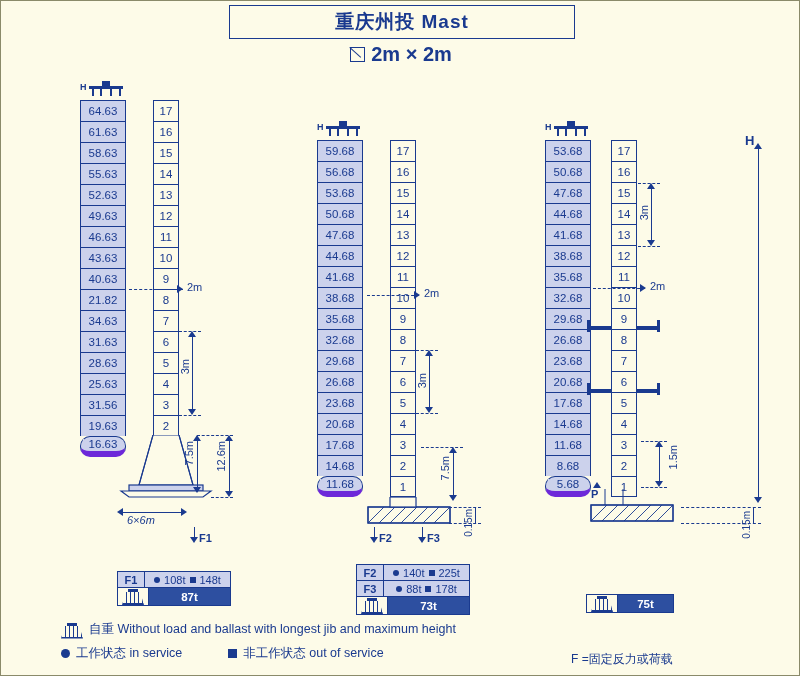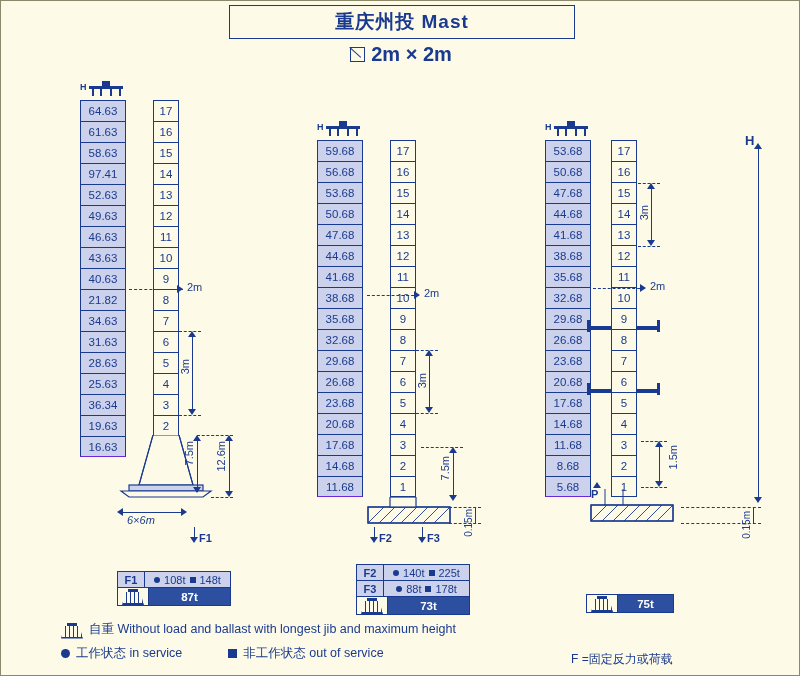--- a/index.html
+++ b/index.html
@@ -38,21 +38,21 @@
   .lbl{position:absolute;font-size:11px;color:#1a3a8f;white-space:nowrap;}
   .lbl-b{font-weight:bold;}
   
   .hcol{position:absolute;width:46px;}
   .hcell{
     height:21px;box-sizing:border-box;
     border:1px solid #1a3a8f;border-bottom:none;
     background:#ccd2ec;
     font-size:11.5px;display:flex;align-items:center;justify-content:center;
   }
-  .hcol .hcell:last-child{border-bottom:1px solid #6d28d9;}
+  .hcol .hcell:last-child{border-bottom:6px solid #6d28d9;border-radius:10px;}
   
   .ncol{position:absolute;width:26px;}
   .ncell{
     height:21px;box-sizing:border-box;
     border:1px solid #1a3a8f;border-bottom:none;
     background:#fdfbe8;
     font-size:11.5px;display:flex;align-items:center;justify-content:center;
   }
   .ncol .ncell:last-child{border-bottom:1px solid #1a3a8f;}
   
@@ -126,32 +126,32 @@
     <div class="hleg" style="left:3px;"></div>
     <div class="hleg" style="left:11px;"></div>
     <div class="hleg" style="left:21px;"></div>
     <div class="hleg" style="left:30px;"></div>
   </div>
 
   <div class="hcol" id="t1-heights" style="left:79px;top:99px;">
       <div class="hcell">64.63</div>
       <div class="hcell">61.63</div>
       <div class="hcell">58.63</div>
-      <div class="hcell">97.41</div>
+      <div class="hcell">55.63</div>
       <div class="hcell">52.63</div>
       <div class="hcell">49.63</div>
       <div class="hcell">46.63</div>
       <div class="hcell">43.63</div>
       <div class="hcell">40.63</div>
       <div class="hcell">21.82</div>
       <div class="hcell">34.63</div>
       <div class="hcell">31.63</div>
       <div class="hcell">28.63</div>
       <div class="hcell">25.63</div>
-      <div class="hcell">36.34</div>
+      <div class="hcell">31.56</div>
       <div class="hcell">19.63</div>
       <div class="hcell">16.63</div>
     </div>
   <div class="ncol" id="t1-sections" style="left:152px;top:99px;">
       <div class="ncell">17</div>
       <div class="ncell">16</div>
       <div class="ncell">15</div>
       <div class="ncell">14</div>
       <div class="ncell">13</div>
       <div class="ncell">12</div>

